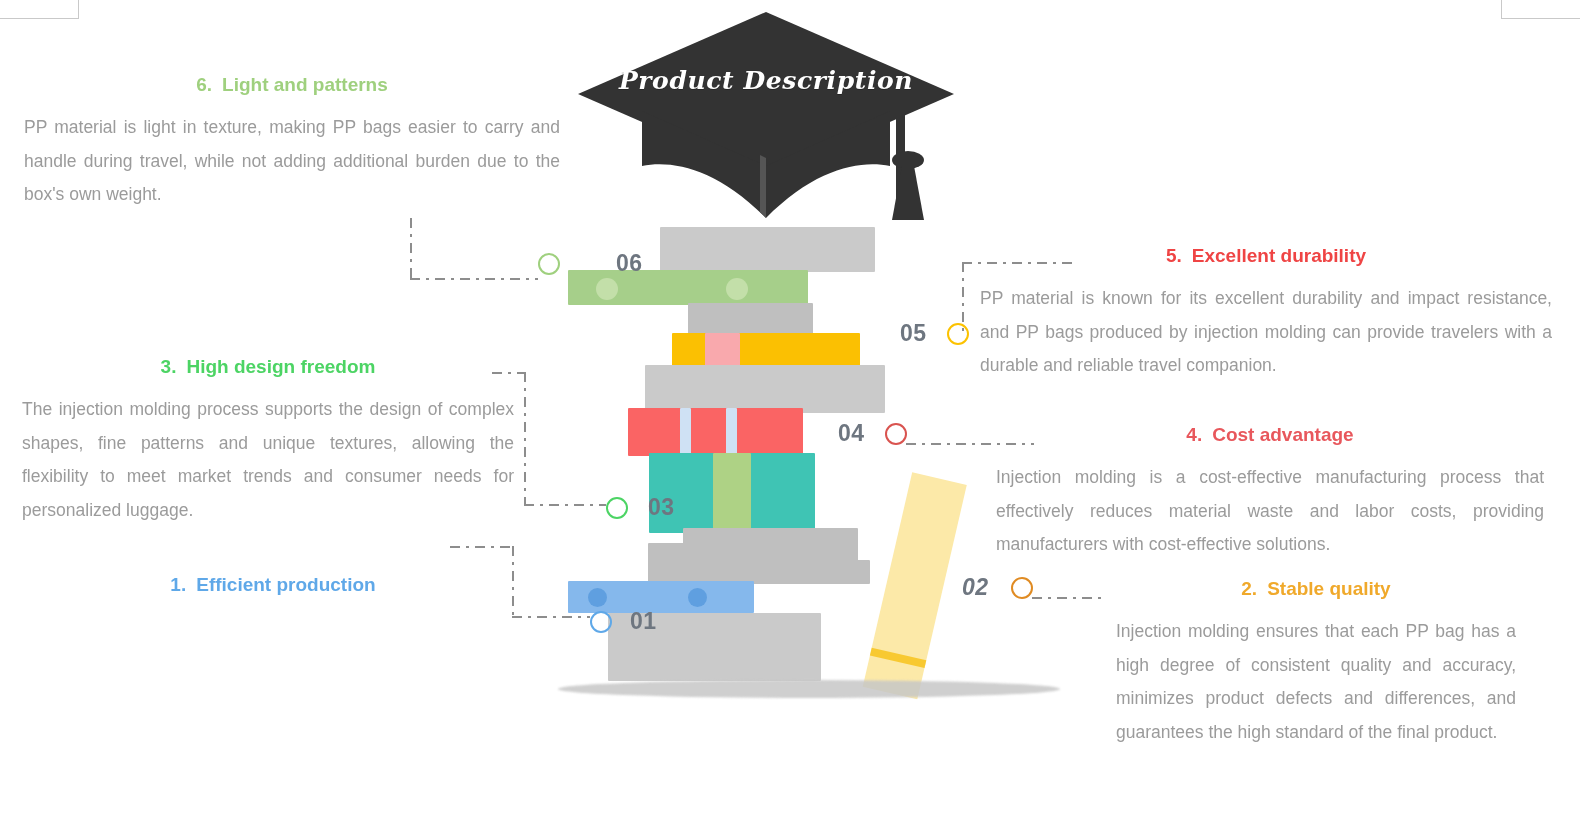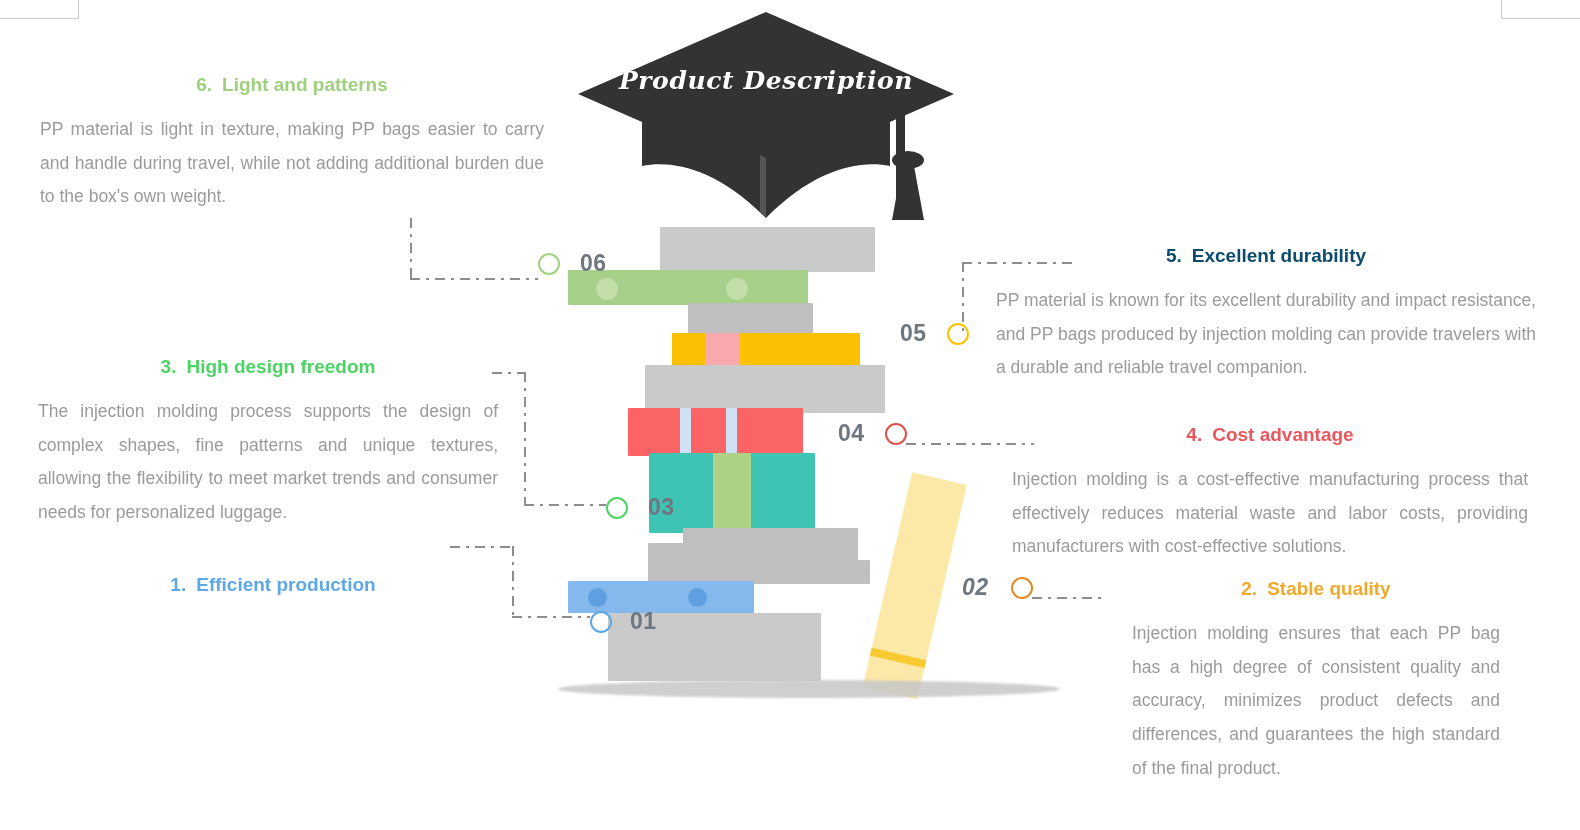--- a/index.html
+++ b/index.html
@@ -55,21 +55,21 @@
     background-size:2px 25px;background-repeat:repeat-y;
     width:2px;
   }
 
   
   .block{position:absolute;}
   .b-title{font-size:19px;font-weight:700;margin:0 0 14px 0;line-height:1.2;}
   .b-title .num{margin-right:10px;}
   .b-body{
     font-size:17.5px;line-height:1.93;color:#9b9b9b;font-weight:400;
-    text-align:justify;text-justify:inter-word;margin:16px;
+    text-align:justify;text-justify:inter-word;margin:0;
   }
   .t-center{text-align:center;}
 </style>
 </head>
 <body>
 
 <div class="stage">
 
   <div class="crop tl"></div>
   <div class="crop tr"></div>
@@ -118,21 +118,21 @@
 
     <div class="lg" style="left:68px;top:398px;width:213px;height:68px;background:#cacaca;"></div>
 
     <div style="position:absolute;left:322px;top:258px;width:56px;height:220px;background:#fce9a8;transform:rotate(13deg);transform-origin:50% 100%;"></div>
     <div style="position:absolute;left:322px;top:258px;width:56px;height:220px;transform:rotate(13deg);transform-origin:50% 100%;">
       <div style="position:absolute;left:0;top:180px;width:56px;height:8px;background:#f8c931;"></div>
     </div>
     <div class="shadow"></div>
   </div>
 
-  <div class="marker" style="left:538px;top:250px;">
+  <div class="marker" style="left:538px;top:250px;gap:36px;">
     <div class="ring" style="border-color:#9fd07e;"></div>
     <div class="mnum" style="margin-left:20px;">06</div>
   </div>
 
   <div class="marker" style="left:900px;top:320px;">
     <div class="mnum">05</div>
     <div class="ring" style="border-color:#fcc200;margin-left:20px;"></div>
   </div>
 
   <div class="marker" style="left:838px;top:420px;">
@@ -187,21 +187,21 @@
     <p class="b-body">The injection molding process supports the design of complex shapes, fine patterns and unique textures, allowing the flexibility to meet market trends and consumer needs for personalized luggage.</p>
   </div>
 
   <div class="block" style="left:48px;top:574px;width:450px;">
     <div class="b-title t-center" style="color:#5fa8e8;">
       <span class="num">1.</span><span>Efficient production</span>
     </div>
   </div>
 
   <div class="block" style="left:980px;top:245px;width:572px;">
-    <div class="b-title t-center" style="color:#0c4a6e;">
+    <div class="b-title t-center" style="color:#ef4444;">
       <span class="num">5.</span><span>Excellent durability</span>
     </div>
     <p class="b-body">PP material is known for its excellent durability and impact resistance, and PP bags produced by injection molding can provide travelers with a durable and reliable travel companion.</p>
   </div>
 
   <div class="block" style="left:996px;top:424px;width:548px;">
     <div class="b-title t-center" style="color:#e8575c;">
       <span class="num">4.</span><span>Cost advantage</span>
     </div>
     <p class="b-body">Injection molding is a cost-effective manufacturing process that effectively reduces material waste and labor costs, providing manufacturers with cost-effective solutions.</p>

